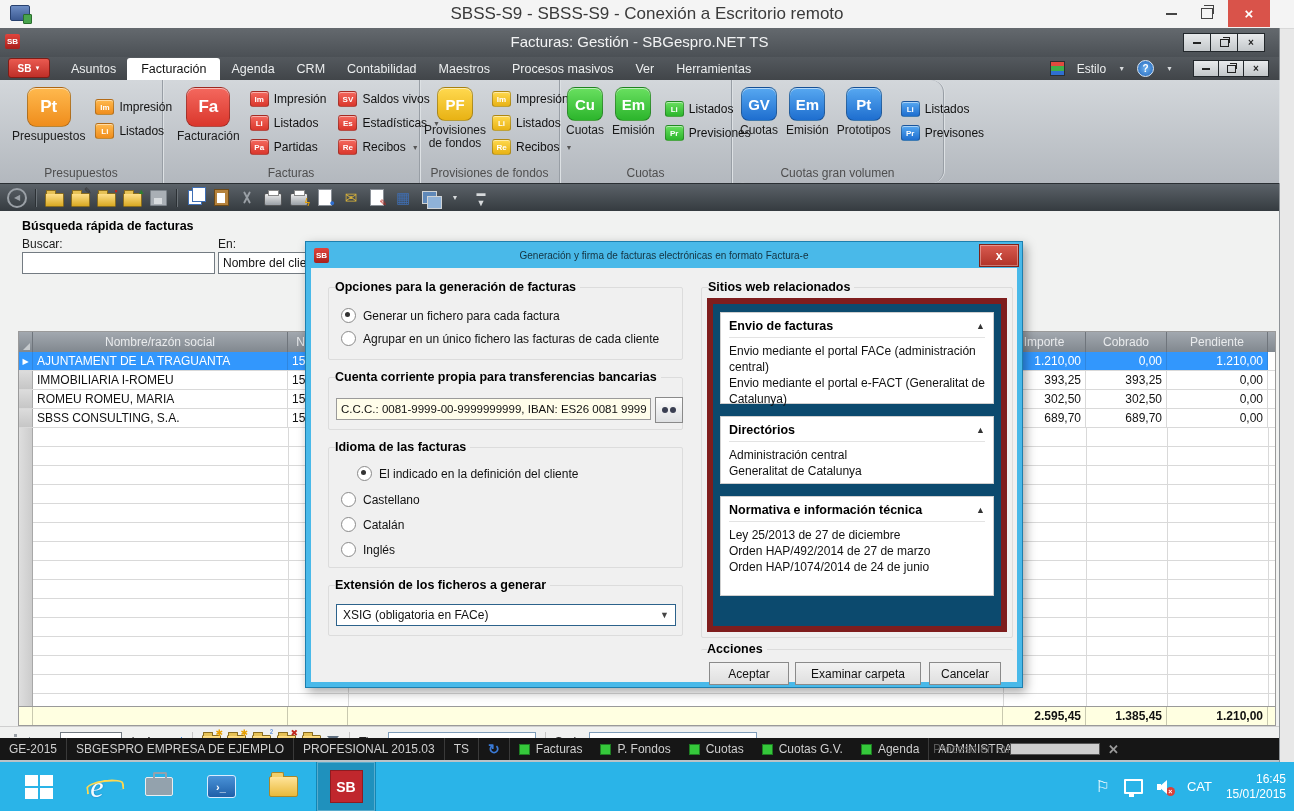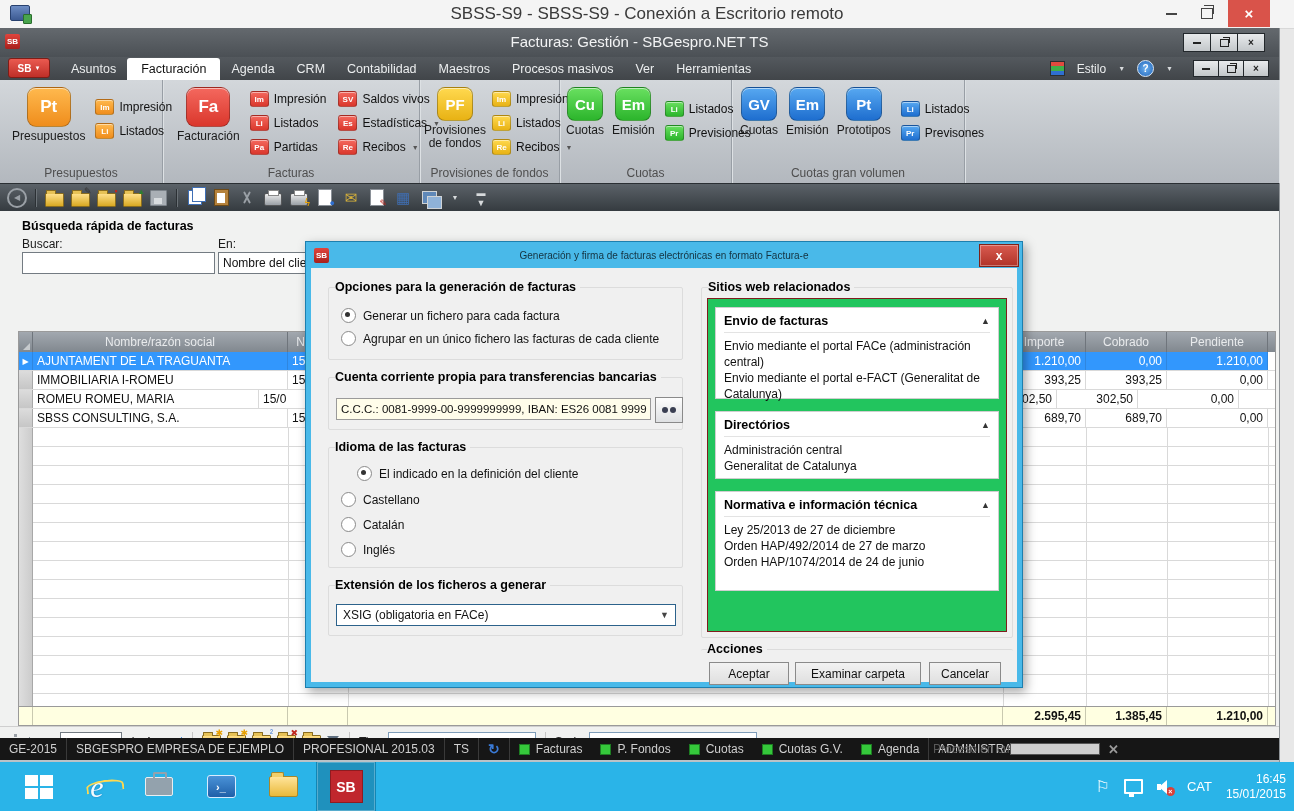--- a/index.html
+++ b/index.html
@@ -131,21 +131,21 @@
   legend{font-size:12.5px;font-weight:bold;color:#000;margin-left:6px;padding:0 4px 0 0;}
   .radio{width:13px;height:13px;border:1px solid #8a8a8a;border-radius:50%;background:#fff;display:inline-block;position:relative;flex:none;}
   .radio.checked::after{content:"";position:absolute;left:3px;top:3px;width:5px;height:5px;border-radius:50%;background:#333;}
   .radiorow{position:absolute;display:flex;align-items:center;gap:7px;font-size:12px;color:#111;}
   .ccc-input{position:absolute;background:#fffdea;border:1px solid #9a9a9a;height:22px;box-sizing:border-box;font-size:11.5px;color:#111;display:flex;align-items:center;padding:0 4px;overflow:hidden;white-space:nowrap;}
   .binoc-btn{position:absolute;width:26px;height:24px;background:linear-gradient(#fdfdfd,#dfe1e3);border:1px solid #8a8a8a;display:flex;align-items:center;justify-content:center;}
   .binoc{position:relative;width:14px;height:8px;}
   .binoc::before,.binoc::after{content:"";position:absolute;top:1px;width:6px;height:6px;border-radius:50%;background:#3a3f52;}
   .binoc::before{left:0;} .binoc::after{right:0;}
   .dlg-select{position:absolute;background:#fff;border:1px solid #2c628b;height:22px;box-sizing:border-box;font-size:12px;color:#111;display:flex;align-items:center;padding:0 6px;justify-content:space-between;}
-  .sites-inner{position:absolute;background:#22c55e;border:1px solid #7f1d1d;box-sizing:border-box;padding-left:16px;}
+  .sites-inner{position:absolute;background:#0c4a6e;border:6px solid #7f1d1d;box-sizing:border-box;padding-left:16px;}
   .card{position:absolute;left:7px;right:7px;background:#fff;border:1px solid #cfcfcf;box-sizing:border-box;padding:6px 8px;}
   .card-h{display:flex;justify-content:space-between;align-items:center;font-size:12.5px;font-weight:bold;color:#000;border-bottom:1px solid #e3e3e3;padding-bottom:4px;margin-bottom:5px;}
   .card-h .up{font-size:9px;color:#333;}
   .weblink{font-size:12px;color:#111;line-height:16px;}
   .dlg-btn{height:23px;background:linear-gradient(#f2f2f2,#dfdfdf);border:1px solid #8a8a8a;font-size:12px;color:#111;display:flex;align-items:center;justify-content:center;box-sizing:border-box;font-family:"Liberation Sans",sans-serif;}
 
   
   .statusbar{position:absolute;left:0;top:710px;width:100%;height:22px;background:#161616;display:flex;align-items:center;font-size:12px;color:#cfcfcf;}
   .sbseg{padding:0 9px;border-right:1px solid #3a3a3a;height:100%;display:flex;align-items:center;gap:6px;white-space:nowrap;}
   .modsq{width:9px;height:9px;background:#35c83b;border:1px solid #1d7d22;flex:none;}
@@ -339,21 +339,21 @@
               <span>Listados</span>
             </div>
           <div class="smallitem">
               <span class="smallic c-green">Pr</span>
               <span>Previsiones</span>
             </div>
         </div>
         <div class="rgroup-label">Cuotas</div>
       </div>
 
-      <div class="rgroup" style="width:233px;">
+      <div class="rgroup" style="width:212px;border-radius:13px;">
         <div class="bigbtn" style="margin-left:8px;">
           <div class="bigic sm c-blue">GV</div>
           <div class="biglabel">Cuotas</div>
         </div>
         <div class="bigbtn">
           <div class="bigic sm c-blue">Em</div>
           <div class="biglabel">Emisión</div>
         </div>
         <div class="bigbtn">
           <div class="bigic sm c-blue">Pt</div>
@@ -478,21 +478,21 @@
           <div class="gt-cell gt-sel" style="width:14px;"></div>
           <div class="gt-cell" style="width:255px;">IMMOBILIARIA I-ROMEU</div>
           <div class="gt-cell" style="width:60px;">15/0</div>
           <div class="gt-cell" style="width:655px;"></div>
           <div class="gt-cell num" style="width:83px;">393,25</div>
           <div class="gt-cell num" style="width:81px;">393,25</div>
           <div class="gt-cell num" style="width:101px;">0,00</div>
         </div>
         <div class="gt-row" style="top:58px;">
           <div class="gt-cell gt-sel" style="width:14px;"></div>
-          <div class="gt-cell" style="width:226px;">ROMEU ROMEU, MARIA</div>
+          <div class="gt-cell" style="width:255px;">ROMEU ROMEU, MARIA</div>
           <div class="gt-cell" style="width:60px;">15/0</div>
           <div class="gt-cell" style="width:655px;"></div>
           <div class="gt-cell num" style="width:83px;">302,50</div>
           <div class="gt-cell num" style="width:81px;">302,50</div>
           <div class="gt-cell num" style="width:101px;">0,00</div>
         </div>
         <div class="gt-row" style="top:77px;">
           <div class="gt-cell gt-sel" style="width:14px;"></div>
           <div class="gt-cell" style="width:255px;">SBSS CONSULTING, S.A.</div>
           <div class="gt-cell" style="width:60px;">15/0</div>

